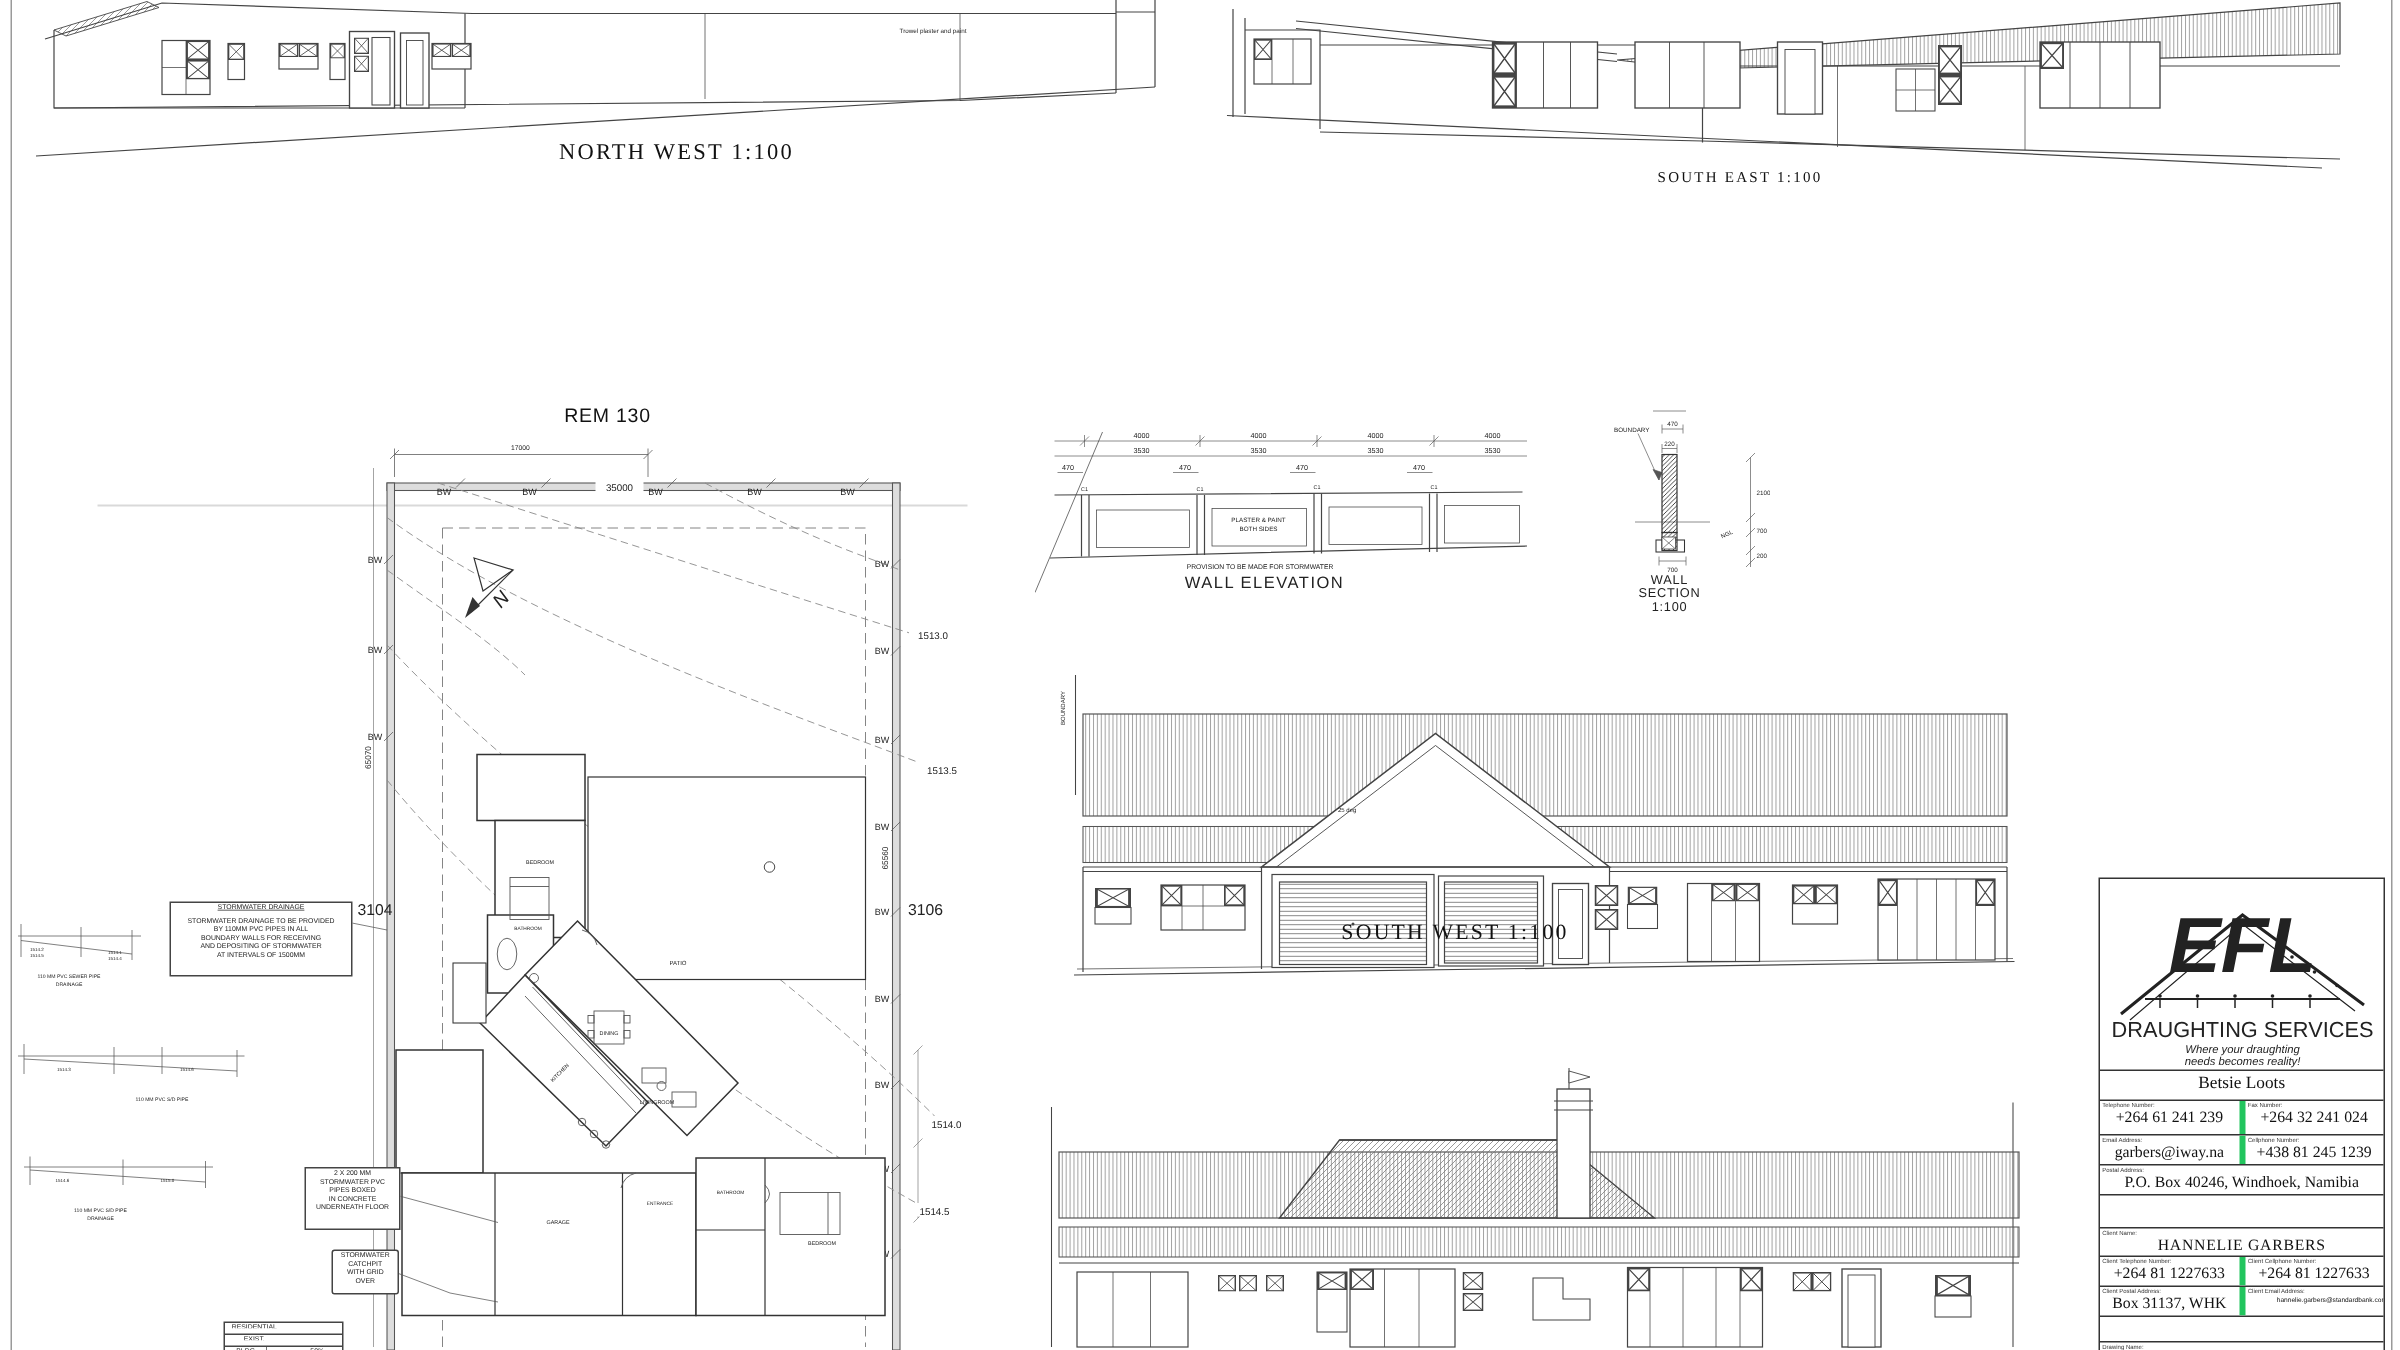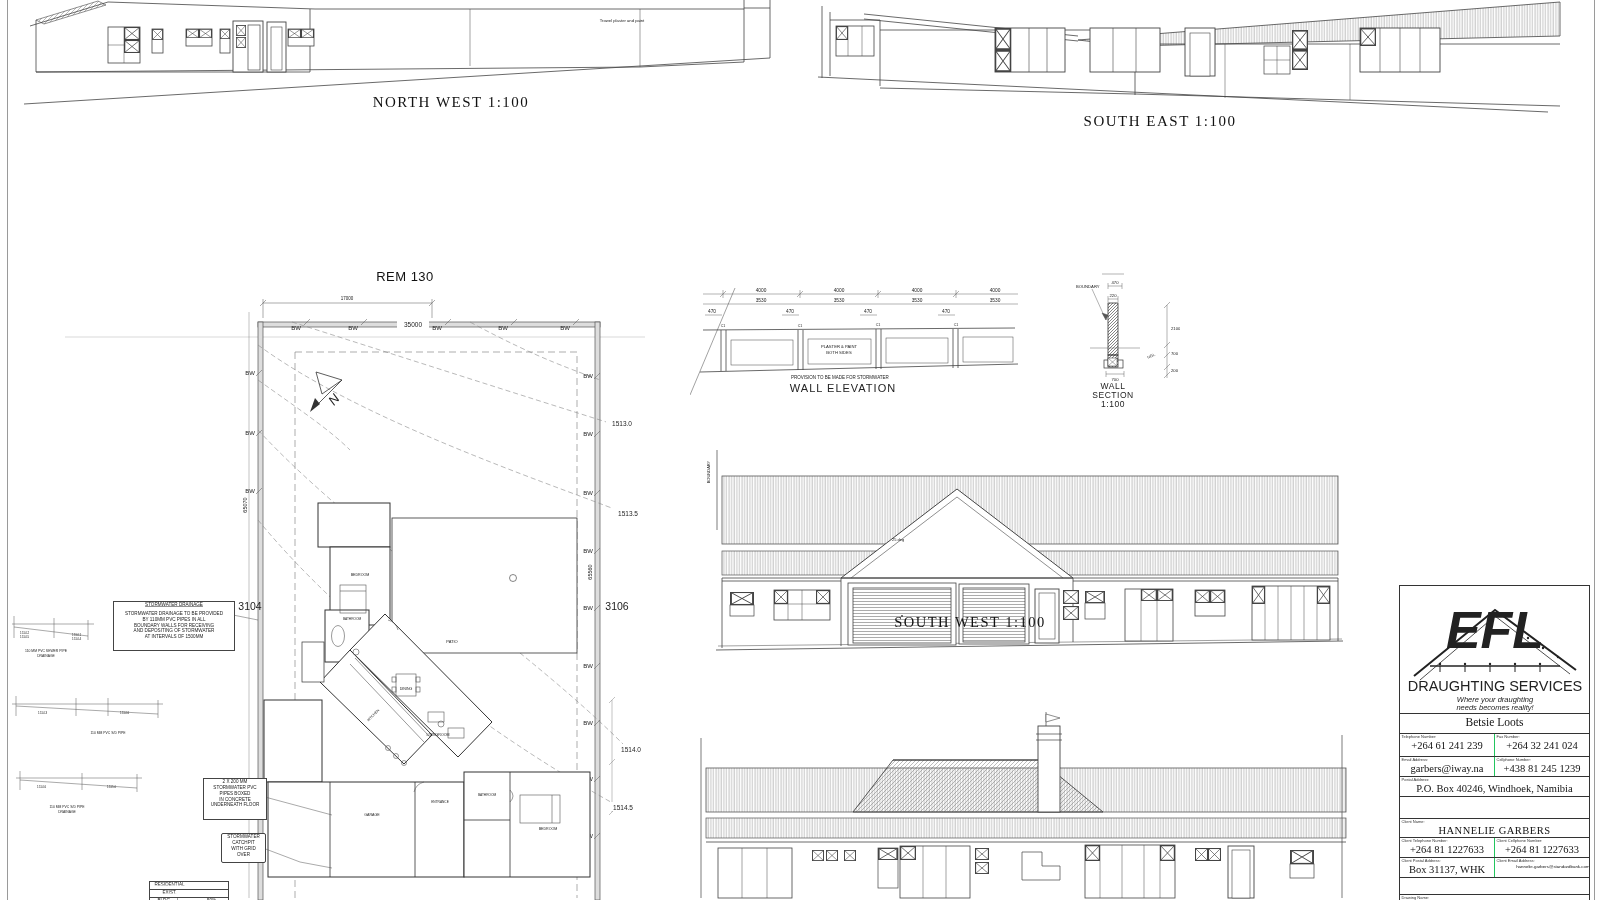--- a/index.html
+++ b/index.html
@@ -13,21 +13,21 @@
   svg text{font-family:"Liberation Sans",sans-serif;fill:#222;}
   .notebox{position:absolute;border:1px solid #444;background:#fff;overflow:hidden;}
   .tiny{font-size:9.2px;transform:scale(.5);transform-origin:0 0;width:200%;
         text-align:center;line-height:1.25;color:#222;}
   
   .tb{position:absolute;left:1399px;top:585px;width:191px;height:330px;
       border:1px solid #333;background:#fff;box-sizing:border-box;}
   .tbrow{border-bottom:1px solid #333;overflow:hidden;position:relative;}
   .tb2{display:flex;}
   .tb2>div{flex:1;overflow:hidden;}
-  .tb2>div:first-child{border-right:1px solid #22c55e;}
+  .tb2>div:first-child{border-right:4px solid #22c55e;}
   .lbl{display:block;font-size:8px;transform:scale(.5);transform-origin:0 0;
        width:200%;white-space:nowrap;color:#333;padding:1px 0 0 3px;height:5px;}
   .val{text-align:center;font-family:"Liberation Serif",serif;font-size:10.5px;
        color:#111;white-space:nowrap;}
   .valsm{text-align:center;font-size:8px;transform:scale(.55);transform-origin:50% 0;
        white-space:nowrap;color:#111;}
   .ctr{text-align:center;font-family:Liberation Serif, serif;color:#111;}
   .sched{position:absolute;left:149px;top:881px;width:78px;border:1px solid #444;background:#fff;}
   .sched .r{border-bottom:1px solid #444;height:7px;overflow:hidden;display:flex;}
   .sched .r>div{overflow:hidden;}
@@ -121,21 +121,21 @@
       <rect x="1190" y="33" width="20" height="43" fill="#fff" stroke="#444" stroke-width="0.6"></rect>
       <use href="#xp" x="1292" y="30" width="16" height="20"></use>
         <use href="#xp" x="1292" y="50" width="16" height="20"></use>
       <rect x="1264" y="46" width="26" height="28" fill="#fff" stroke="#444" stroke-width="0.7"></rect>
       <path d="M1277,46 V74 M1264,60 H1290" stroke="#444" stroke-width="0.5"></path>
       <rect x="1360" y="28" width="80" height="44" fill="#fff" stroke="#444" stroke-width="0.9"></rect>
       <use href="#xp" x="1360" y="28" width="16" height="18"></use>
       <path d="M1380,28 V72 M1400,28 V72 M1420,28 V72" stroke="#444" stroke-width="0.6"></path>
     </g>
   </svg>
-  <div class="cap" style="left:1020px;top:113px;width:280px;font-size:15px">SOUTH EAST 1:100</div>
+  <div class="cap" style="left:1020px;top:113px;width:280px;font-size:10px">SOUTH EAST 1:100</div>
 
   <div class="cap" style="left:330px;top:269px;width:150px;font-size:13px;font-family:'Liberation Sans',sans-serif;letter-spacing:.5px">REM 130</div>
 
   <svg class="abs" style="left:10px;top:285px" width="670" height="615" viewBox="10 285 670 615">
     <line x1="65" y1="337" x2="645" y2="337" stroke="#d9d9d9" stroke-width="1.2"></line>
 
     <g>
       <rect x="258" y="322" width="342" height="5" fill="#ddd" stroke="#555" stroke-width="0.7"></rect>
       <rect x="258" y="322" width="5" height="578" fill="#ddd" stroke="#555" stroke-width="0.7"></rect>
       <rect x="595" y="322" width="5" height="578" fill="#ddd" stroke="#555" stroke-width="0.7"></rect>

